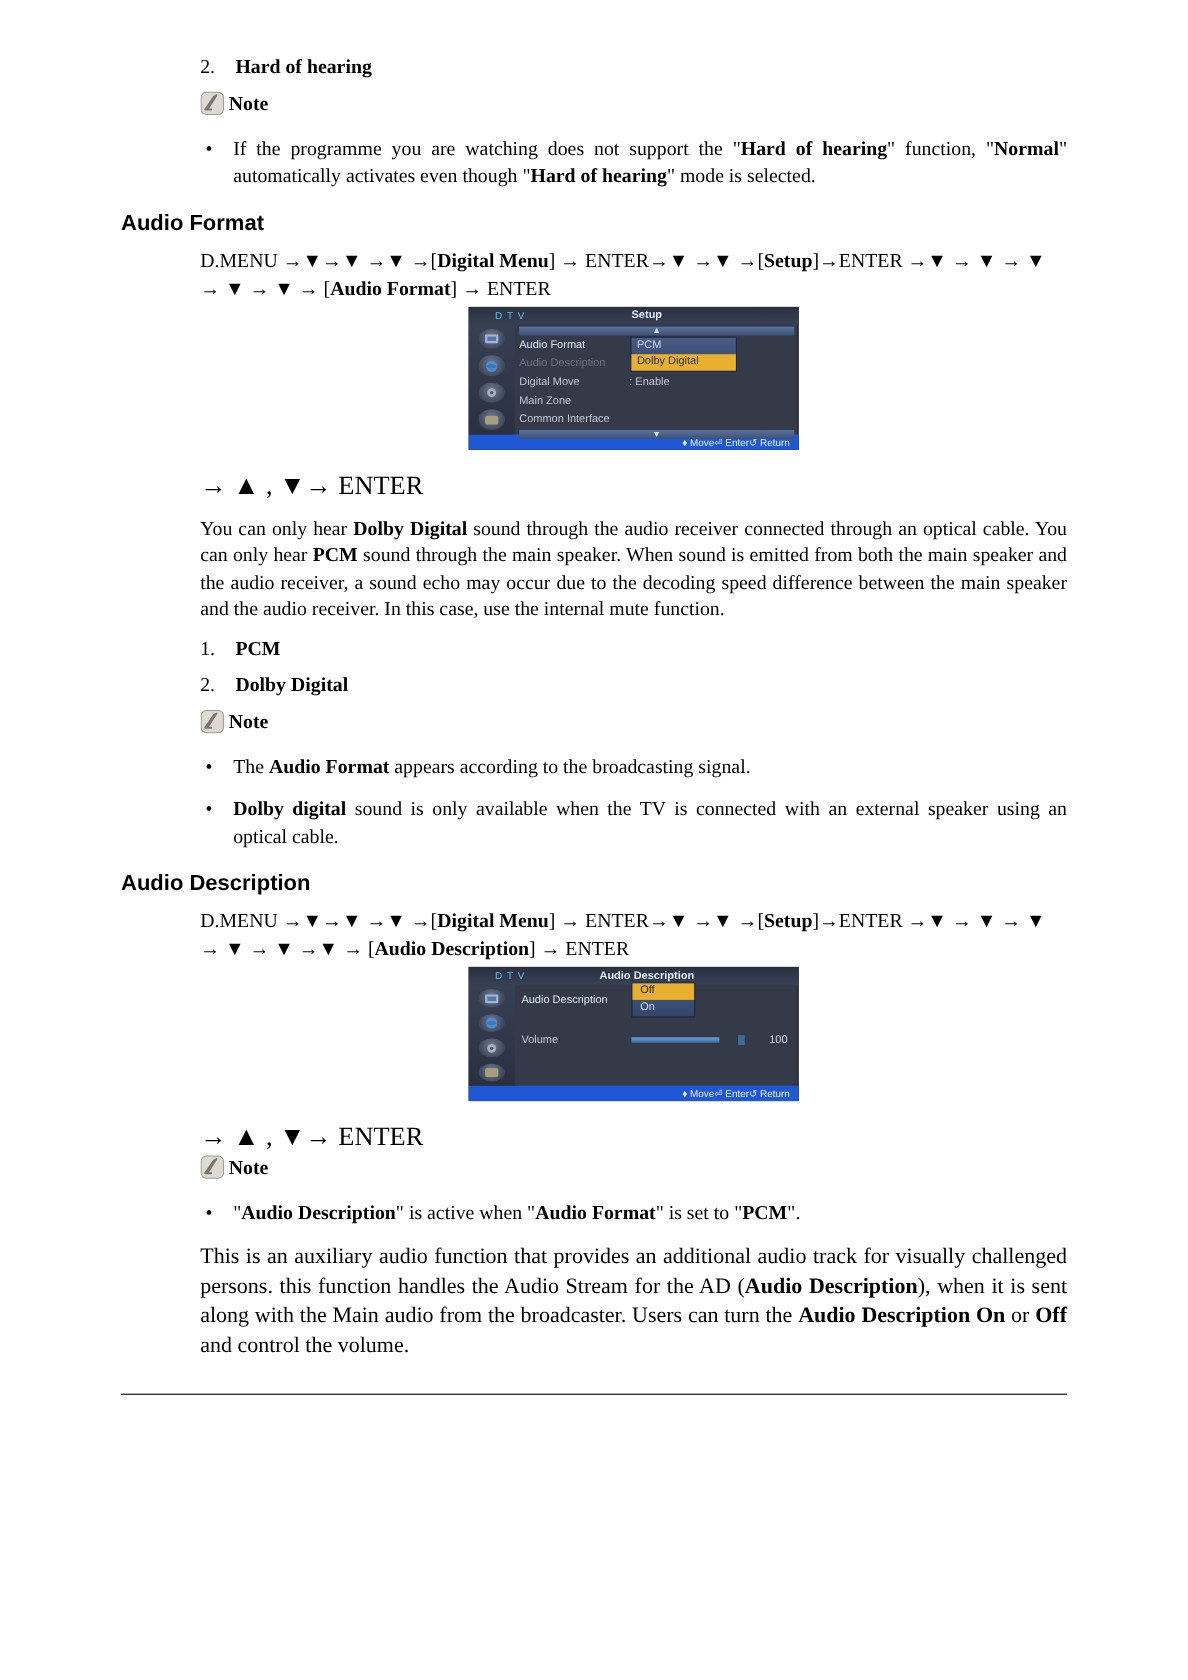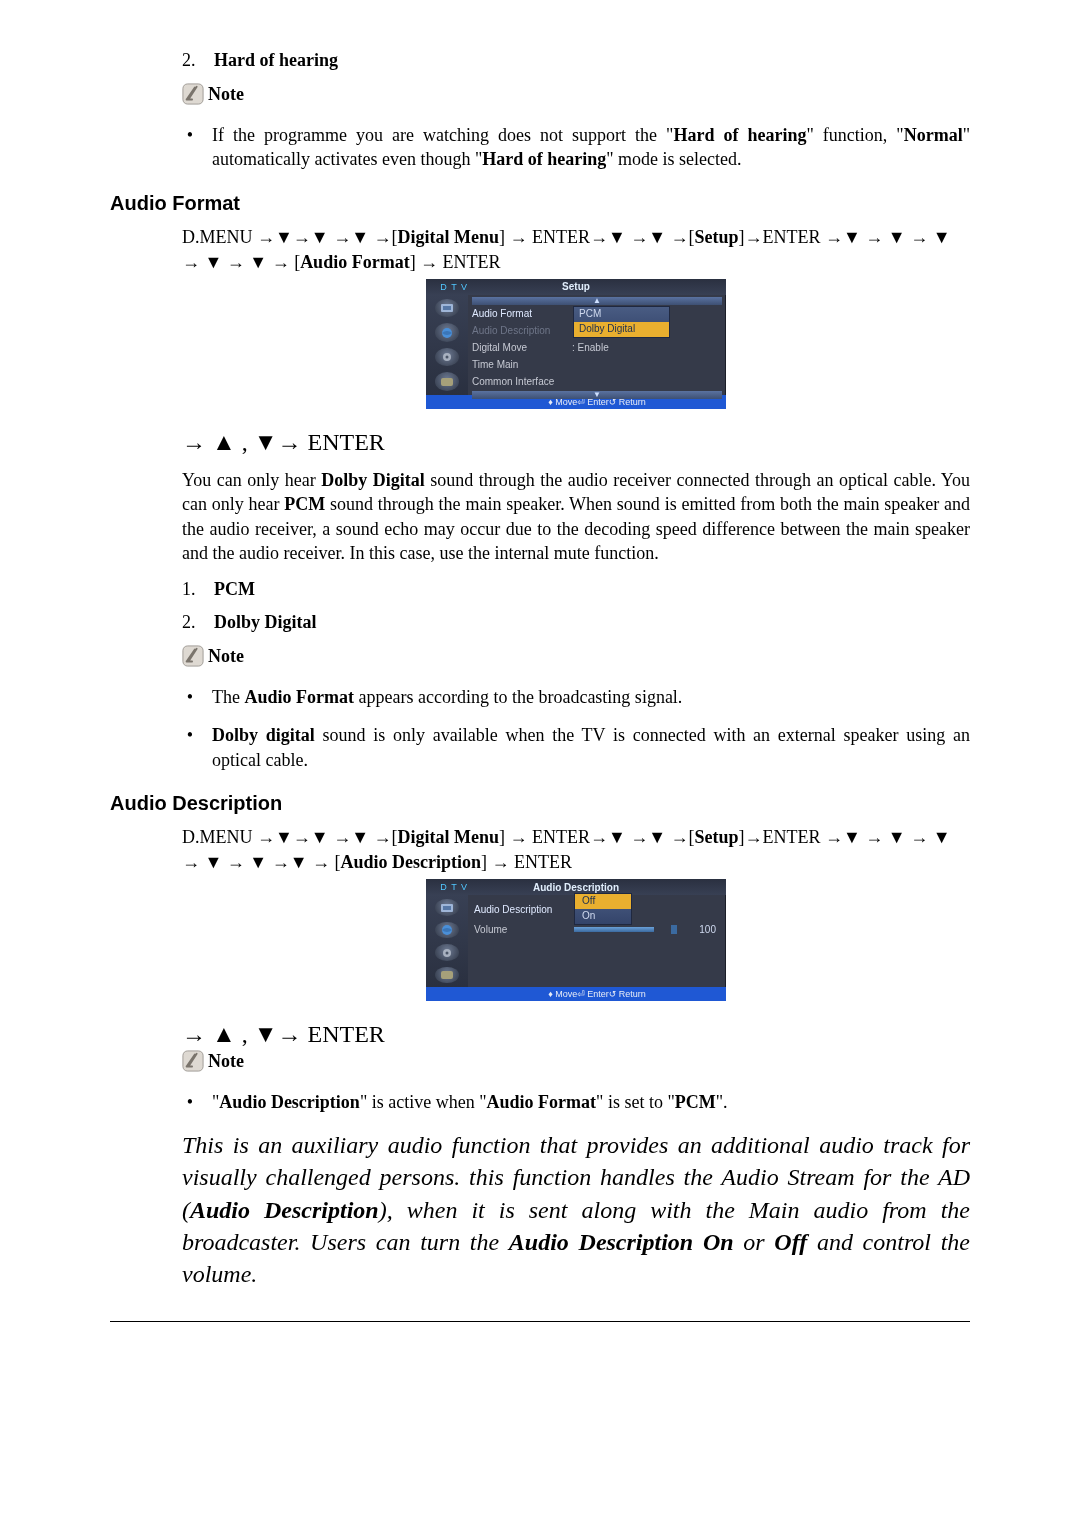--- a/index.html
+++ b/index.html
@@ -70,25 +70,24 @@
     line-height: 1.4;
     margin-bottom: 4px;
   }
   .para {
     font-size: 18px;
     line-height: 1.35;
     text-align: justify;
     margin: 10px 0 14px 0;
   }
   .para-indent {
-    font-size: 24px;
+    font-size: 20px;
     line-height: 1.35;
     text-align: justify;
     margin: 14px 0 14px 0;
-    font-style: italic;
   }
   .nav-select {
     font-size: 24px;
     margin: 20px 0 12px 0;
   }
 
   
   .osd {
     width: 300px;
     margin: 4px auto 2px auto;
@@ -99,24 +98,25 @@
     box-shadow: 0 0 0 1px #1b1e28 inset;
   }
   .osd-head {
     display: flex;
     align-items: center;
     background: linear-gradient(#2a3040,#384054);
     height: 16px;
   }
   .osd-head-left {
     width: 42px;
-    text-align: right;
+    text-align: left;
     color: #51c7ff;
     font-size: 9px;
     letter-spacing: 1px;
+    padding-left: 24px;
   }
   .osd-head-title {
     flex: 1;
     text-align: center;
     color: #e1eefc;
     font-weight: bold;
   }
   .osd-body {
     display: flex;
     height: 100px;
@@ -182,21 +182,21 @@
     background: #e9af2f;
     color: #21314f;
   }
   .osd-foot {
     display: flex;
     background: #1f58d4;
     height: 14px;
     align-items: center;
     color: #e8ecf6;
     font-size: 9px;
-    justify-content: center;
+    justify-content: flex-end;
     padding: 0 8px;
   }
   .osd-foot .left-space { width: 42px; }
 
   
   .osd2 .osd-body { height: 92px; }
   .osd2 .osd-main { padding: 6px 6px; }
   .osd2-row {
     display: flex;
     align-items: center;
@@ -328,21 +328,21 @@
             <span class="lbl">Audio Format</span>
           </div>
           <div class="osd-row dim">
             <span class="lbl">Audio Description</span>
           </div>
           <div class="osd-row">
             <span class="lbl">Digital Move</span>
             <span class="val">: Enable</span>
           </div>
           <div class="osd-row">
-            <span class="lbl">Time Main</span>
+            <span class="lbl">Main Zone</span>
           </div>
           <div class="osd-row">
             <span class="lbl">Common Interface</span>
           </div>
           <div class="osd-scroll-up">▼</div>
 
           <div class="osd-dd">
             <div class="dd-item">PCM</div>
             <div class="dd-item sel">Dolby Digital</div>
           </div>
@@ -433,21 +433,21 @@
           </div>
         </div>
         <div class="osd-main">
           <div class="osd2-row hl">
             <span class="lbl">Audio Description</span>
             <div class="osd2-dd" style="position:relative;">
               <div class="dd-item sel">Off</div>
               <div class="dd-item">On</div>
             </div>
           </div>
-          <div class="osd2-row" style="margin-top:4px;">
+          <div class="osd2-row" style="margin-top:20px;">
             <span class="lbl">Volume</span>
             <div class="osd2-vol">
               <div class="vol-bar">
                   <div class="fill"></div>
                 </div>
               <div class="vol-block"></div>
               <div class="vol-num">100</div>
             </div>
           </div>
         </div>

